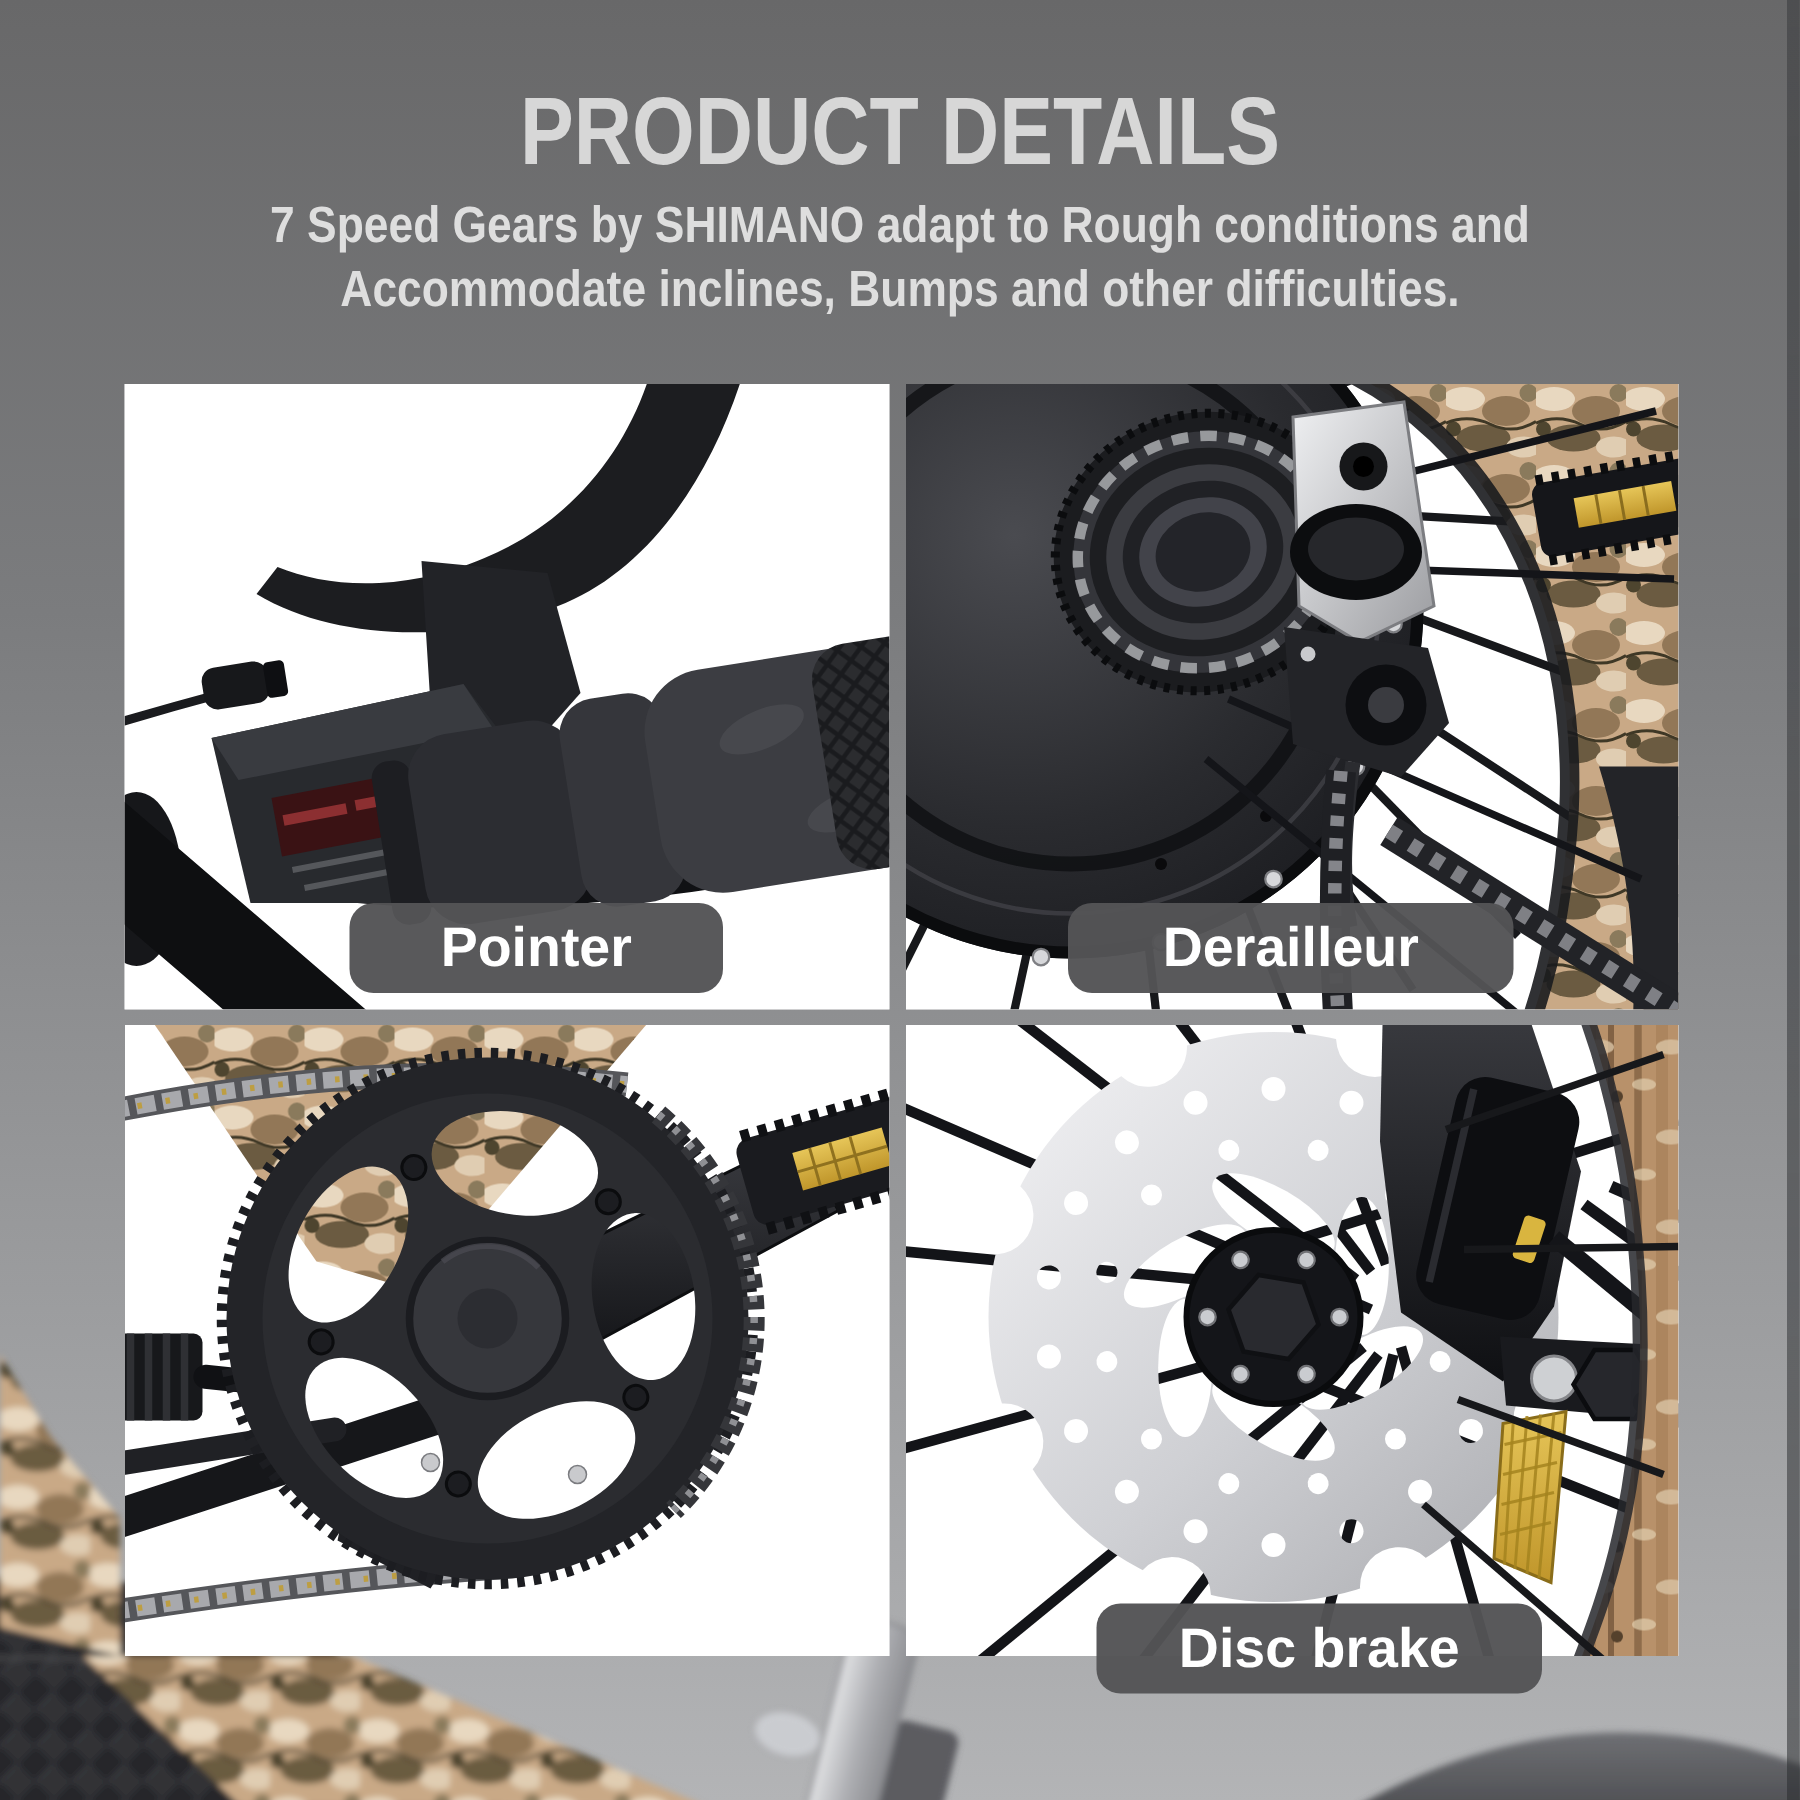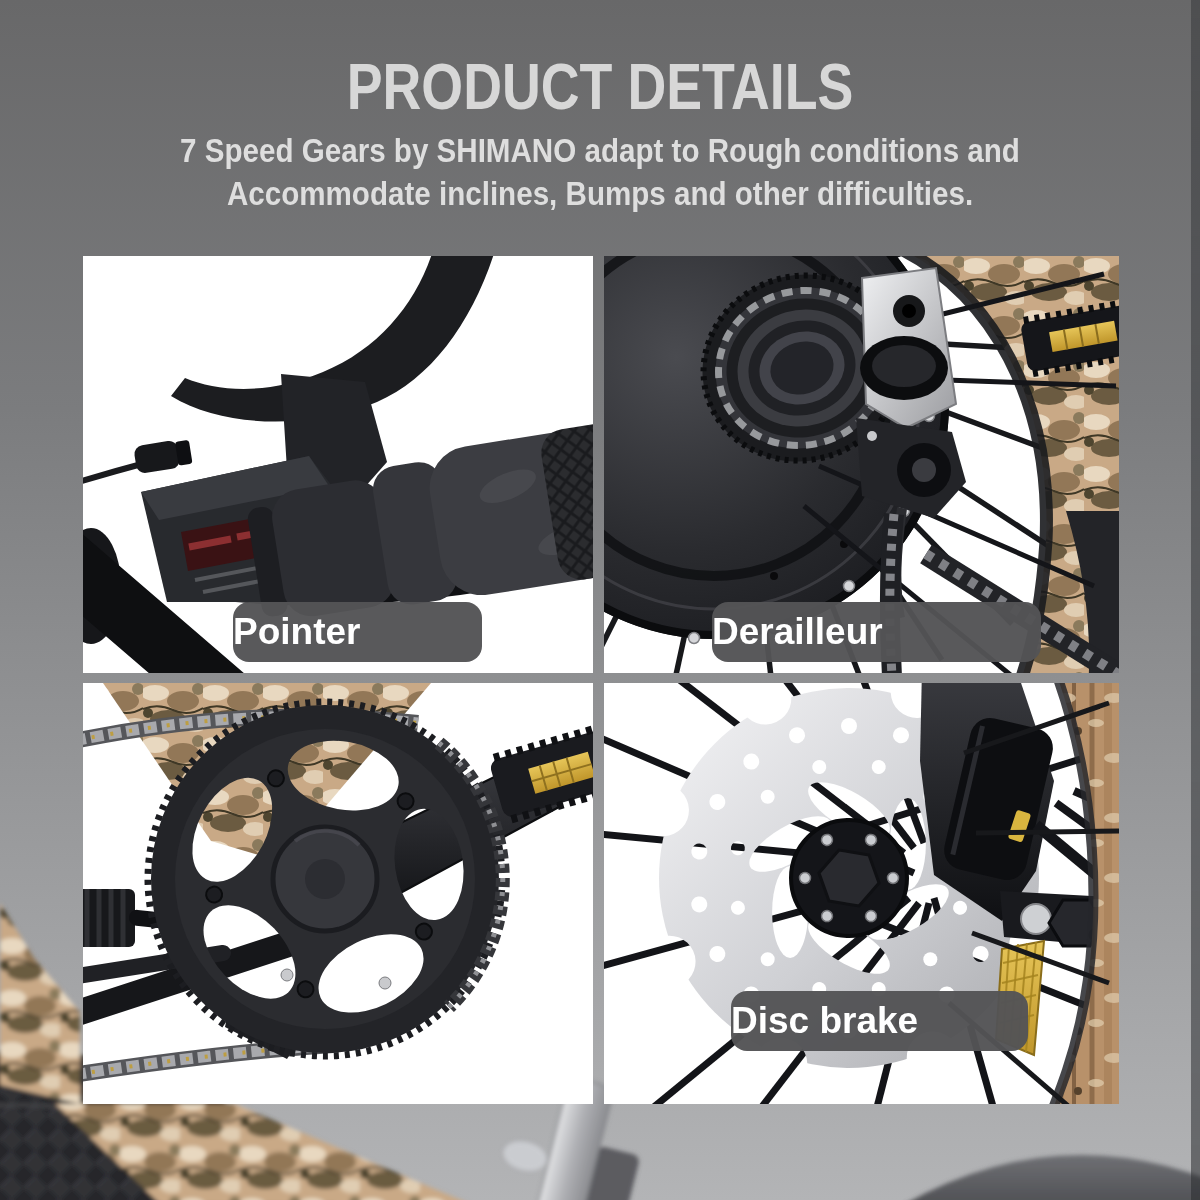--- a/index.html
+++ b/index.html
@@ -18,25 +18,25 @@
          font-size:34px;font-weight:bold;color:#dedede;line-height:43px;
          transform:scaleX(.87);}
   .photo{position:absolute;background:#fff;overflow:hidden;z-index:3;margin:0;}
   .photo svg{display:block;}
   .q1{left:83px;top:256px;width:510px;height:417px;}
   .q2{left:604px;top:256px;width:515px;height:417px;}
   .q3{left:83px;top:683px;width:510px;height:421px;}
   .q4{left:604px;top:683px;width:515px;height:421px;}
   .pill{position:absolute;z-index:4;height:60px;background:rgba(84,84,86,.97);
         border-radius:16px;color:#fff;font-weight:bold;font-size:37px;line-height:60px;
-        }
+        text-align:center;}
   .pill-1{left:233px;top:602px;width:249px;}
-  .pill-2{left:712px;top:602px;width:329px;}
+  .pill-2{left:712px;top:602px;width:297px;}
   .pill-3{left:196px;top:1027px;width:297px;}
-  .pill-4{left:731px;top:991px;width:297px;}
+  .pill-4{left:731px;top:1069px;width:297px;}
 </style>
 </head>
 <body>
 
 <div class="page">
   <div class="bg"></div>
 
   <svg class="decor" width="1200" height="1200">
     <defs>
       <filter id="soft" x="-20%" y="-20%" width="140%" height="140%">

